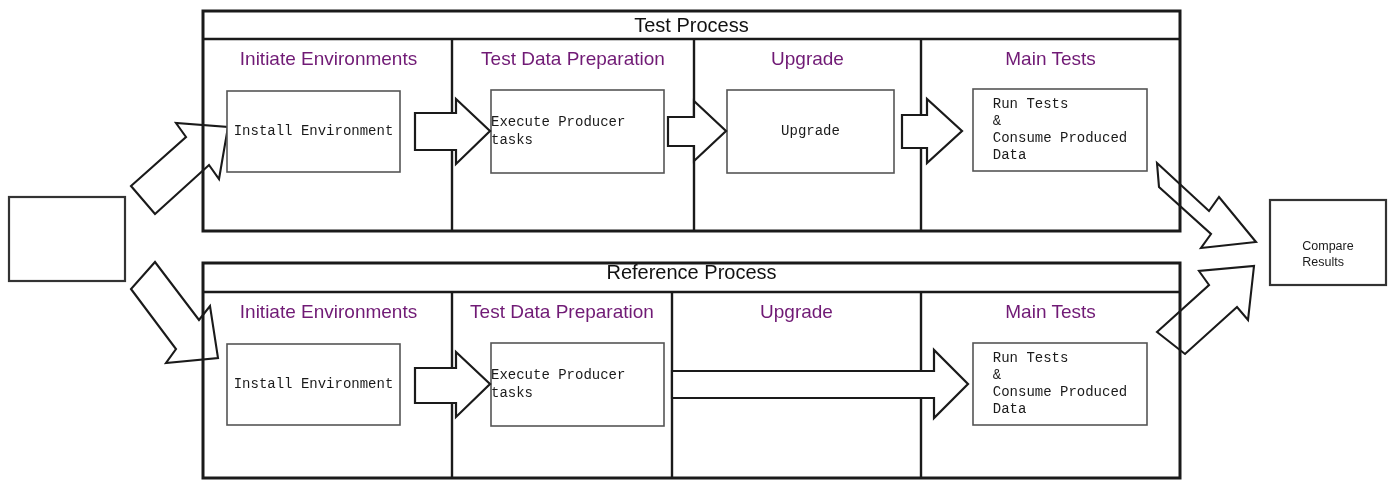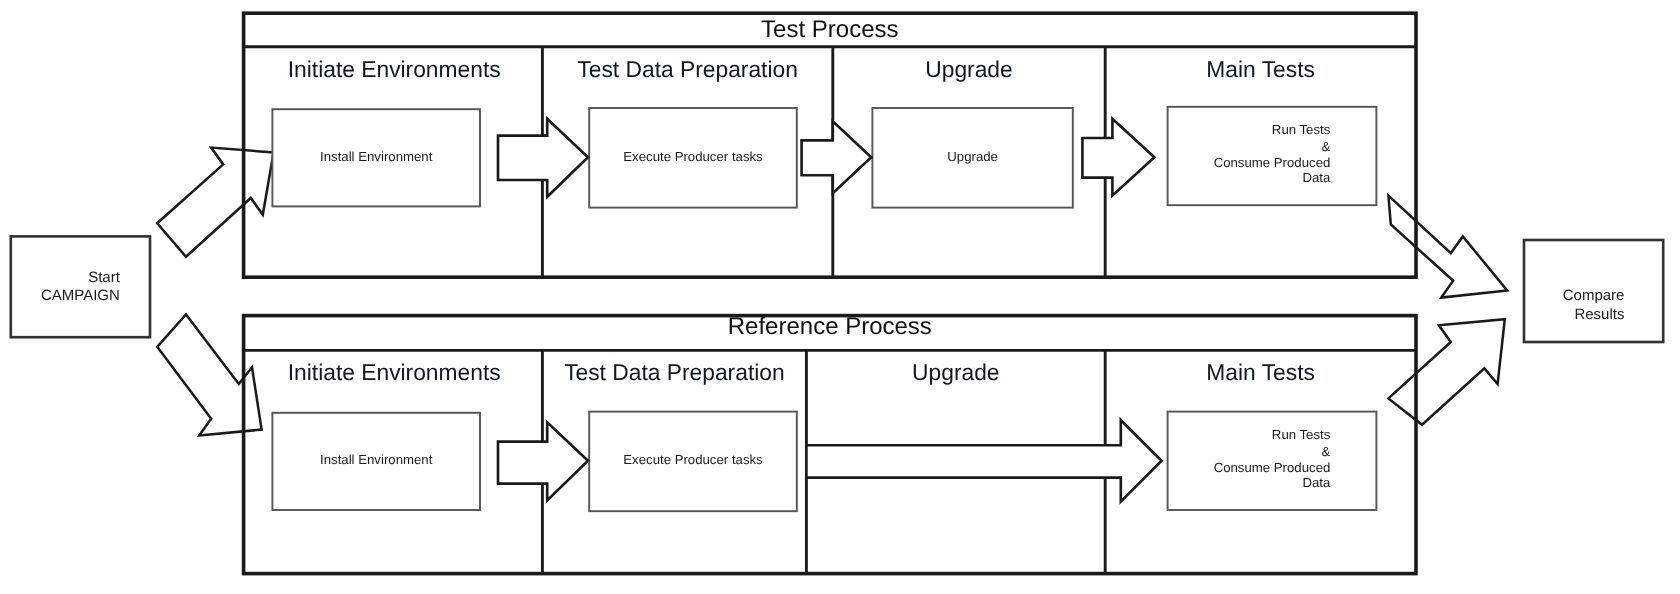--- a/index.html
+++ b/index.html
@@ -18,40 +18,41 @@
     position:absolute;
     left:0; top:0;
     width:1400px;
     height:495px;
   }
   .lbl{
     position:absolute;
     display:flex;
     align-items:center;
     justify-content:center;
-    text-align:right;
+    text-align:left;
     line-height:1.22;
     white-space:pre-line;
     pointer-events:none;
     color:#1a1a1a;
   }
   .proc-title{
     font-size:20px;
     font-weight:400;
     color:#111;
   }
   .phase-title{
     font-size:19px;
     font-weight:400;
-    color:#0f172a;
+    color:#701a75;
   }
   .box-text{
-    font-size:11px;
+    font-size:14px;
     font-weight:400;
     color:#1a1a1a;
+    font-family:Liberation Mono, monospace;
   }
   .arrow-text{
     font-size:12.5px;
     font-weight:400;
     color:#1a1a1a;
   }
   .term-text{
     font-size:12.5px;
     font-weight:400;
     color:#1a1a1a;
@@ -102,22 +103,20 @@
     <rect x="227" y="344" width="173" height="81" fill="#ffffff" stroke="#555555" stroke-width="1.6"></rect>
     <rect x="491" y="343" width="173" height="83" fill="#ffffff" stroke="#555555" stroke-width="1.6"></rect>
     <rect x="973" y="343" width="174" height="82" fill="#ffffff" stroke="#555555" stroke-width="1.6"></rect>
 
     <polygon points="415,368 456,368 456,352 490,384 456,417 456,403 415,403" fill="#ffffff" stroke="#1a1a1a" stroke-width="2.2" stroke-linejoin="miter"></polygon>
 
     <polygon points="672,371 934,371 934,350 968,384 934,418 934,398 672,398" fill="#ffffff" stroke="#1a1a1a" stroke-width="2.2" stroke-linejoin="miter"></polygon>
 
   </svg>
 
-  <div class="lbl term-text" style="left:9px;top:197px;width:116px;height:84px;">Start
-CAMPAIGN</div>
   <div class="lbl term-text" style="left:1270px;top:200px;width:116px;height:85px;margin-top:12px;">Compare
 Results</div>
 
   <div class="lbl proc-title" style="left:203px;top:11px;width:977px;height:28px;">Test Process</div>
   <div class="lbl phase-title" style="left:205px;top:41px;width:247px;height:36px;">Initiate Environments</div>
   <div class="lbl phase-title" style="left:452px;top:41px;width:242px;height:36px;">Test Data Preparation</div>
   <div class="lbl phase-title" style="left:694px;top:41px;width:227px;height:36px;">Upgrade</div>
   <div class="lbl phase-title" style="left:921px;top:41px;width:259px;height:36px;">Main Tests</div>
 
   <div class="lbl box-text" style="left:227px;top:91px;width:173px;height:81px;">Install Environment</div>

